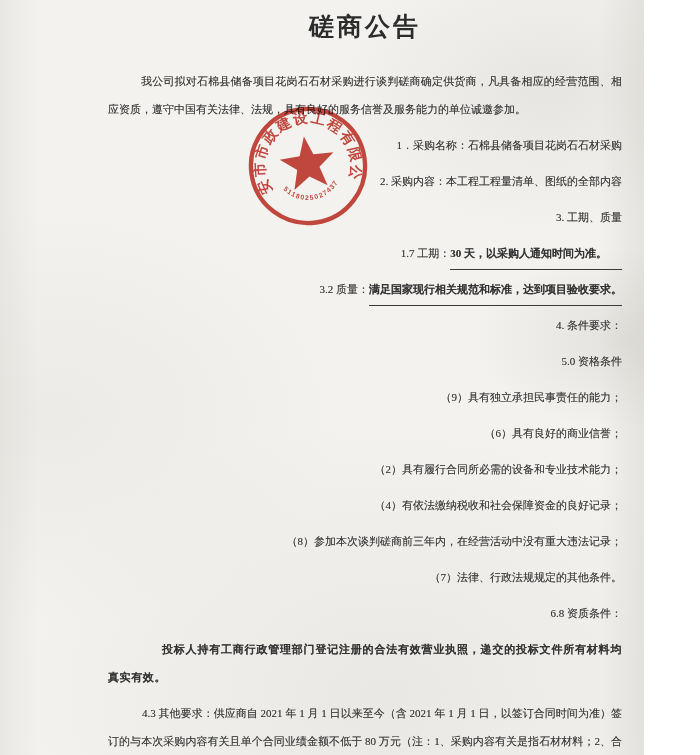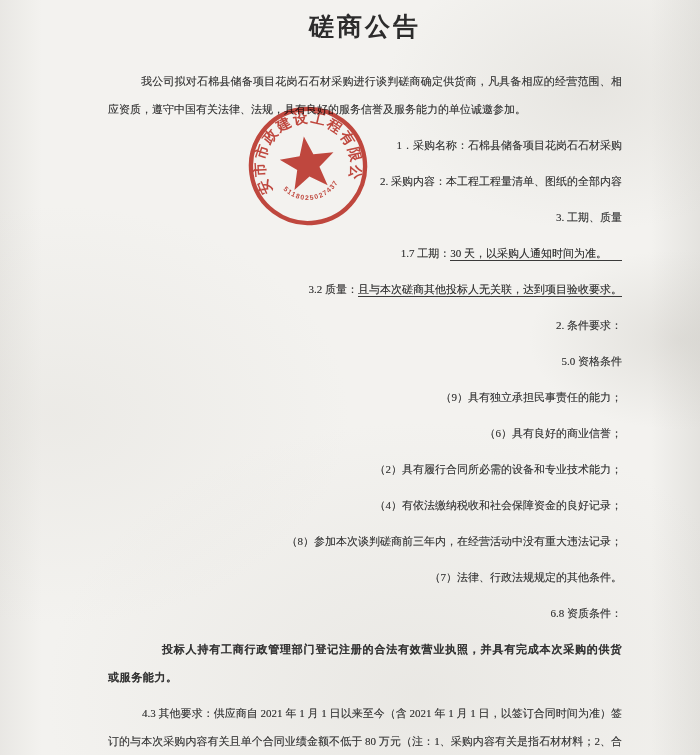--- a/index.html
+++ b/index.html
@@ -1,18 +1,18 @@
 <!DOCTYPE html>
 <html><head>
 <meta charset="utf-8">
 <style>
   html,body{margin:0;padding:0;}
   .page{
     position:relative;
-    width:700px;height:755px;
+    width:644px;height:755px;
     overflow:hidden;
     font-family:"Liberation Serif","DejaVu Serif",serif;
     color:#3a3a3a;
     background:
       radial-gradient(ellipse 300px 200px at 85% 12%, rgba(203,200,193,.30), transparent 70%),
       radial-gradient(ellipse 420px 300px at 8% 55%, rgba(210,207,200,.22), transparent 70%),
       radial-gradient(ellipse 520px 380px at 60% 92%, rgba(206,203,196,.26), transparent 72%),
       radial-gradient(ellipse 200px 120px at 97% 45%, rgba(196,193,186,.35), transparent 75%),
       linear-gradient(90deg, rgba(190,188,182,.20), rgba(255,255,255,0) 6%, rgba(255,255,255,0) 93%, rgba(189,187,181,.28)),
       #f3f2ef;
@@ -33,24 +33,24 @@
     font-size:11px;
     line-height:28px;
     text-align:justify;
     text-shadow:0 0 .4px rgba(58,58,58,.55);
   }
   .indent2{text-indent:33px;}
   .item{padding-left:34px;text-align:right;}
   .p42{text-indent:54px;font-weight:bold;letter-spacing:.6px;color:#333;}
   .p43{text-indent:34px;}
   .u{
-    font-weight:normal;
+    font-weight:bold;
     color:#333;
     border-bottom:1.5px solid #3a3a3a;
-    padding-bottom:1px;
+    padding-bottom:10px;
   }
   .u.ext{padding-right:15px;}
   .seal{
     position:absolute;
     left:246px;top:104px;
     width:124px;height:124px;
     transform:rotate(-8deg);
     opacity:.88;
     mix-blend-mode:multiply;
   }
@@ -70,34 +70,34 @@
     <h1 class="doc-title">磋商公告</h1>
 
     <p class="indent2">我公司拟对石棉县储备项目花岗石石材采购进行谈判磋商确定供货商，凡具备相应的经营范围、相应资质，遵守中国有关法律、法规，具有良好的服务信誉及服务能力的单位诚邀参加。</p>
 
     <p class="item">1．采购名称：石棉县储备项目花岗石石材采购</p>
     <p class="item">2. 采购内容：本工程工程量清单、图纸的全部内容</p>
     <p class="item">3. 工期、质量</p>
 
     <p class="item"><span>1.7 工期：</span><span class="u ext">30 天，以采购人通知时间为准。</span></p>
 
-    <p class="item"><span>3.2 质量：</span><span class="u">且与本次磋商其他投标人无关联，达到项目验收要求。</span></p>
+    <p class="item"><span>3.2 质量：</span><span class="u">满足国家现行相关规范和标准，达到项目验收要求。</span></p>
 
-    <p class="item">2. 条件要求：</p>
+    <p class="item">4. 条件要求：</p>
     <p class="item">5.0 资格条件</p>
 
     <p class="item">（9）具有独立承担民事责任的能力；</p>
     <p class="item">（6）具有良好的商业信誉；</p>
     <p class="item">（2）具有履行合同所必需的设备和专业技术能力；</p>
     <p class="item">（4）有依法缴纳税收和社会保障资金的良好记录；</p>
     <p class="item">（8）参加本次谈判磋商前三年内，在经营活动中没有重大违法记录；</p>
     <p class="item">（7）法律、行政法规规定的其他条件。</p>
 
     <p class="item">6.8 资质条件：</p>
-    <p class="p42">投标人持有工商行政管理部门登记注册的合法有效营业执照，并具有完成本次采购的供货或服务能力。</p>
+    <p class="p42">投标人持有工商行政管理部门登记注册的合法有效营业执照，递交的投标文件所有材料均真实有效。</p>
     <p class="p43">4.3 其他要求：供应商自 2021 年 1 月 1 日以来至今（含 2021 年 1 月 1 日，以签订合同时间为准）签订的与本次采购内容有关且单个合同业绩金额不低于 80 万元（注：1、采购内容有关是指石材材料；2、合同为在建、已完或新承接均可，若合同未能体现合同（规模）须提供业主出具的相关证明材料或其他有效证明（包含投标供应商开具的本次合同有关的税票；合同双方经盖章的结算单、结算定案表等）。</p>
   </div>
 
   <svg class="seal" viewBox="0 0 200 200" aria-hidden="true">
     <defs>
       <path id="arcTop" d="M 42.7,140.2 A 70,70 0 1 1 157.3,140.2" fill="none"></path>
       <path id="arcBottom" d="M 50,124 A 56,56 0 0 0 150,124" fill="none"></path>
     </defs>
     <circle cx="100" cy="100" r="92" fill="none" stroke="#c23227" stroke-width="7"></circle>
     <polygon fill="#c23227" points="100,52 111.2,82.6 143.7,83.8 118.1,103.9 127,135.2 100,117 73,135.2 81.9,103.9 56.3,83.8 88.8,82.6"></polygon>

